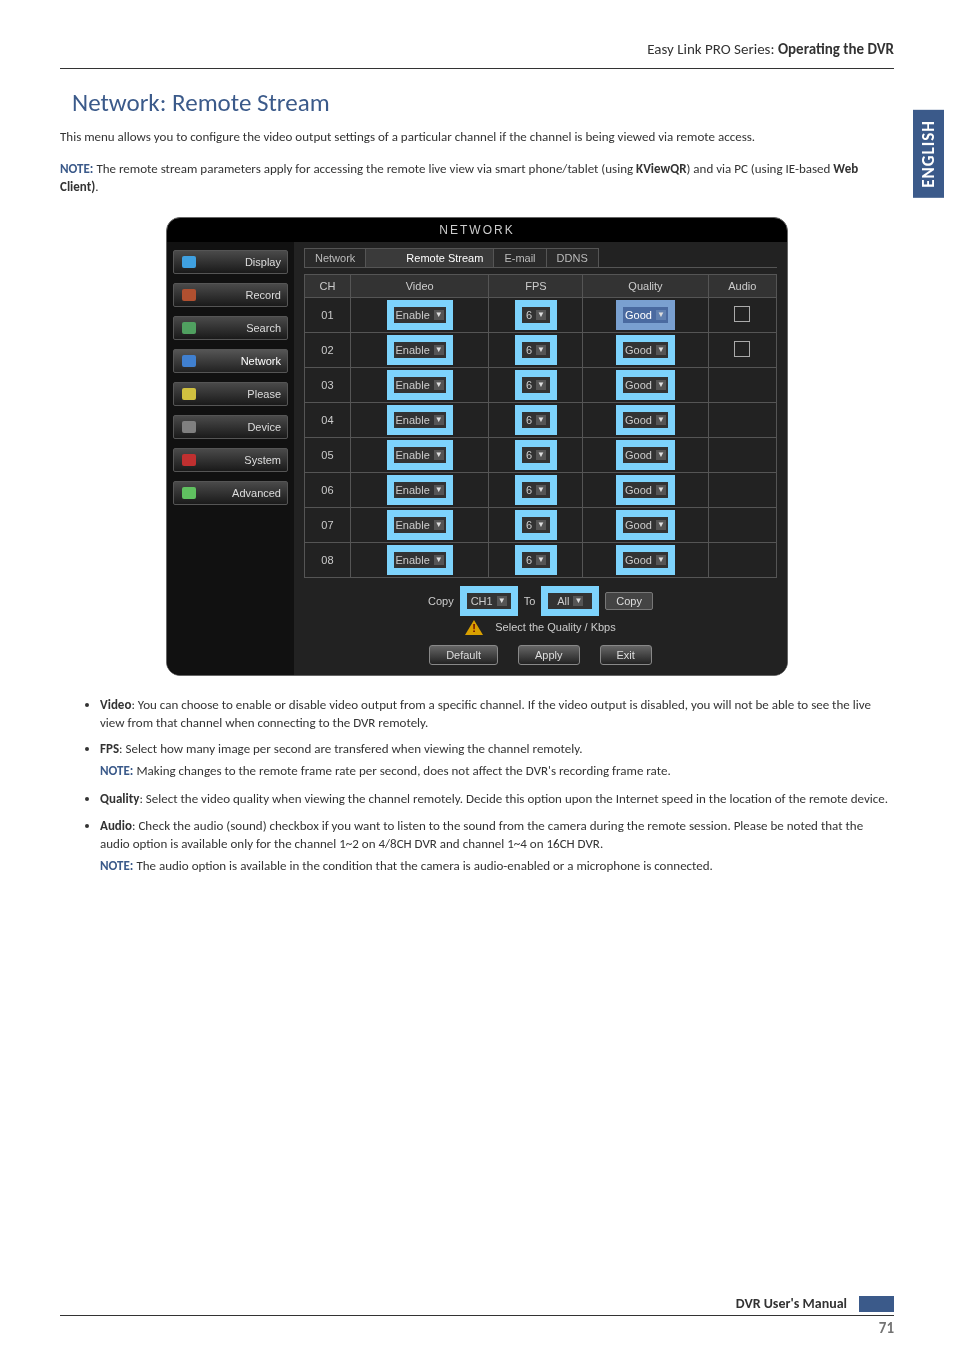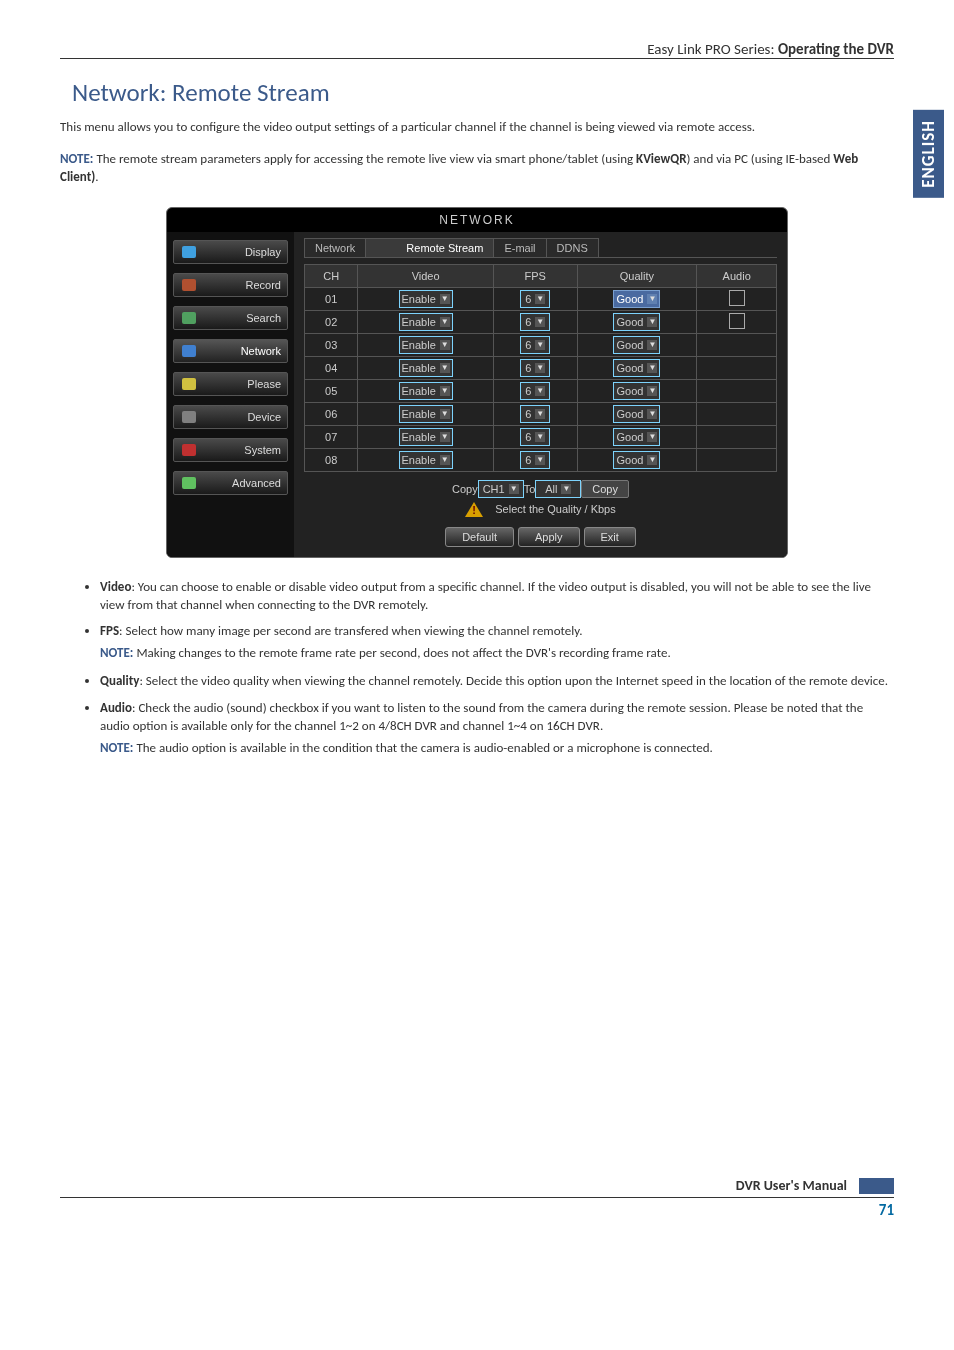--- a/index.html
+++ b/index.html
@@ -7,21 +7,21 @@
     padding: 40px 60px;
     font-family: Calibri, Arial, sans-serif;
     color: #333;
     position: relative;
     width: 954px;
     box-sizing: border-box;
   }
   .header-line {
     border-bottom: 1.5px solid #333;
     text-align: right;
-    padding-bottom: 0;
+    padding-bottom: 10px;
     margin-bottom: 18px;
     font-size: 15px;
   }
   .header-line .bold { font-weight: bold; }
   h1 {
     color: #3b5a8a;
     font-weight: 300;
     font-size: 25px;
     margin: 0 0 10px 12px;
   }
@@ -43,21 +43,21 @@
     font-weight: bold;
     font-size: 17px;
     letter-spacing: 1px;
   }
   
   .dvr {
     width: 620px;
     margin: 20px auto;
     background: #000;
     border: 1px solid #666;
-    border-radius: 6px;
+    border-radius: 14px;
     overflow: hidden;
     font-family: Arial, sans-serif;
     font-size: 12px;
   }
   .dvr-title {
     text-align: center;
     color: #ccc;
     padding: 5px 0;
     letter-spacing: 2px;
   }
@@ -125,21 +125,21 @@
     height: 18px;
   }
   table.grid th {
     background: #333;
     font-weight: normal;
   }
   .sel {
     display: inline-flex;
     align-items: center;
     background: #333;
-    border: 1px solid #7dd3fc;
+    border: 7px solid #7dd3fc;
     padding: 0 2px;
     min-width: 40px;
     height: 16px;
     justify-content: center;
     gap: 4px;
     cursor: pointer;
   }
   .sel.highlight {
     background: #4a6aa0;
     border-color: #7aa0d0;
@@ -158,21 +158,21 @@
     border: 1px solid #aaa;
     display: inline-block;
     cursor: pointer;
   }
   .copy-row {
     color: #ccc;
     font-size: 11px;
     margin-top: 8px;
     display:flex;
     align-items:center;
-    gap:0;
+    gap:6px;
     justify-content:center;
   }
   .btn-small {
     background: #444;
     border: 1px solid #777;
     border-radius: 2px;
     padding: 2px 10px;
     color: #ddd;
     font-size: 11px;
     cursor: pointer;
@@ -191,21 +191,21 @@
     border-left:9px solid transparent;
     border-right:9px solid transparent;
     border-bottom:15px solid #d9a000;
     position:relative;
   }
   .warn-icon::after {
     content:"!"; position:absolute; left:-2px; top:2px; color:#600; font-weight:bold; font-size:11px;
   }
   .btn-row {
     display:flex;
-    gap:4px;
+    gap:20px;
     justify-content:center;
     margin-top:10px;
   }
   .btn-main {
     background: linear-gradient(#666,#222);
     border:1px solid #888;
     border-radius:3px;
     padding:3px 16px;
     color:#ddd;
     font-size:11px;
@@ -228,21 +228,21 @@
     font-size: 14px;
   }
   footer .stripe {
     width: 35px; height: 16px;
     background: #3b5a8a;
   }
   .page-num {
     position: absolute;
     right: 0;
     bottom: -22px;
-    color: #0369a1;
+    color: #737373;
     font-weight: bold;
     font-size: 15px;
   }
 </style>
 </head>
 <body>
 
 <div class="header-line">
   <span>Easy Link PRO Series:</span>
   <span class="bold">Operating the DVR</span>

